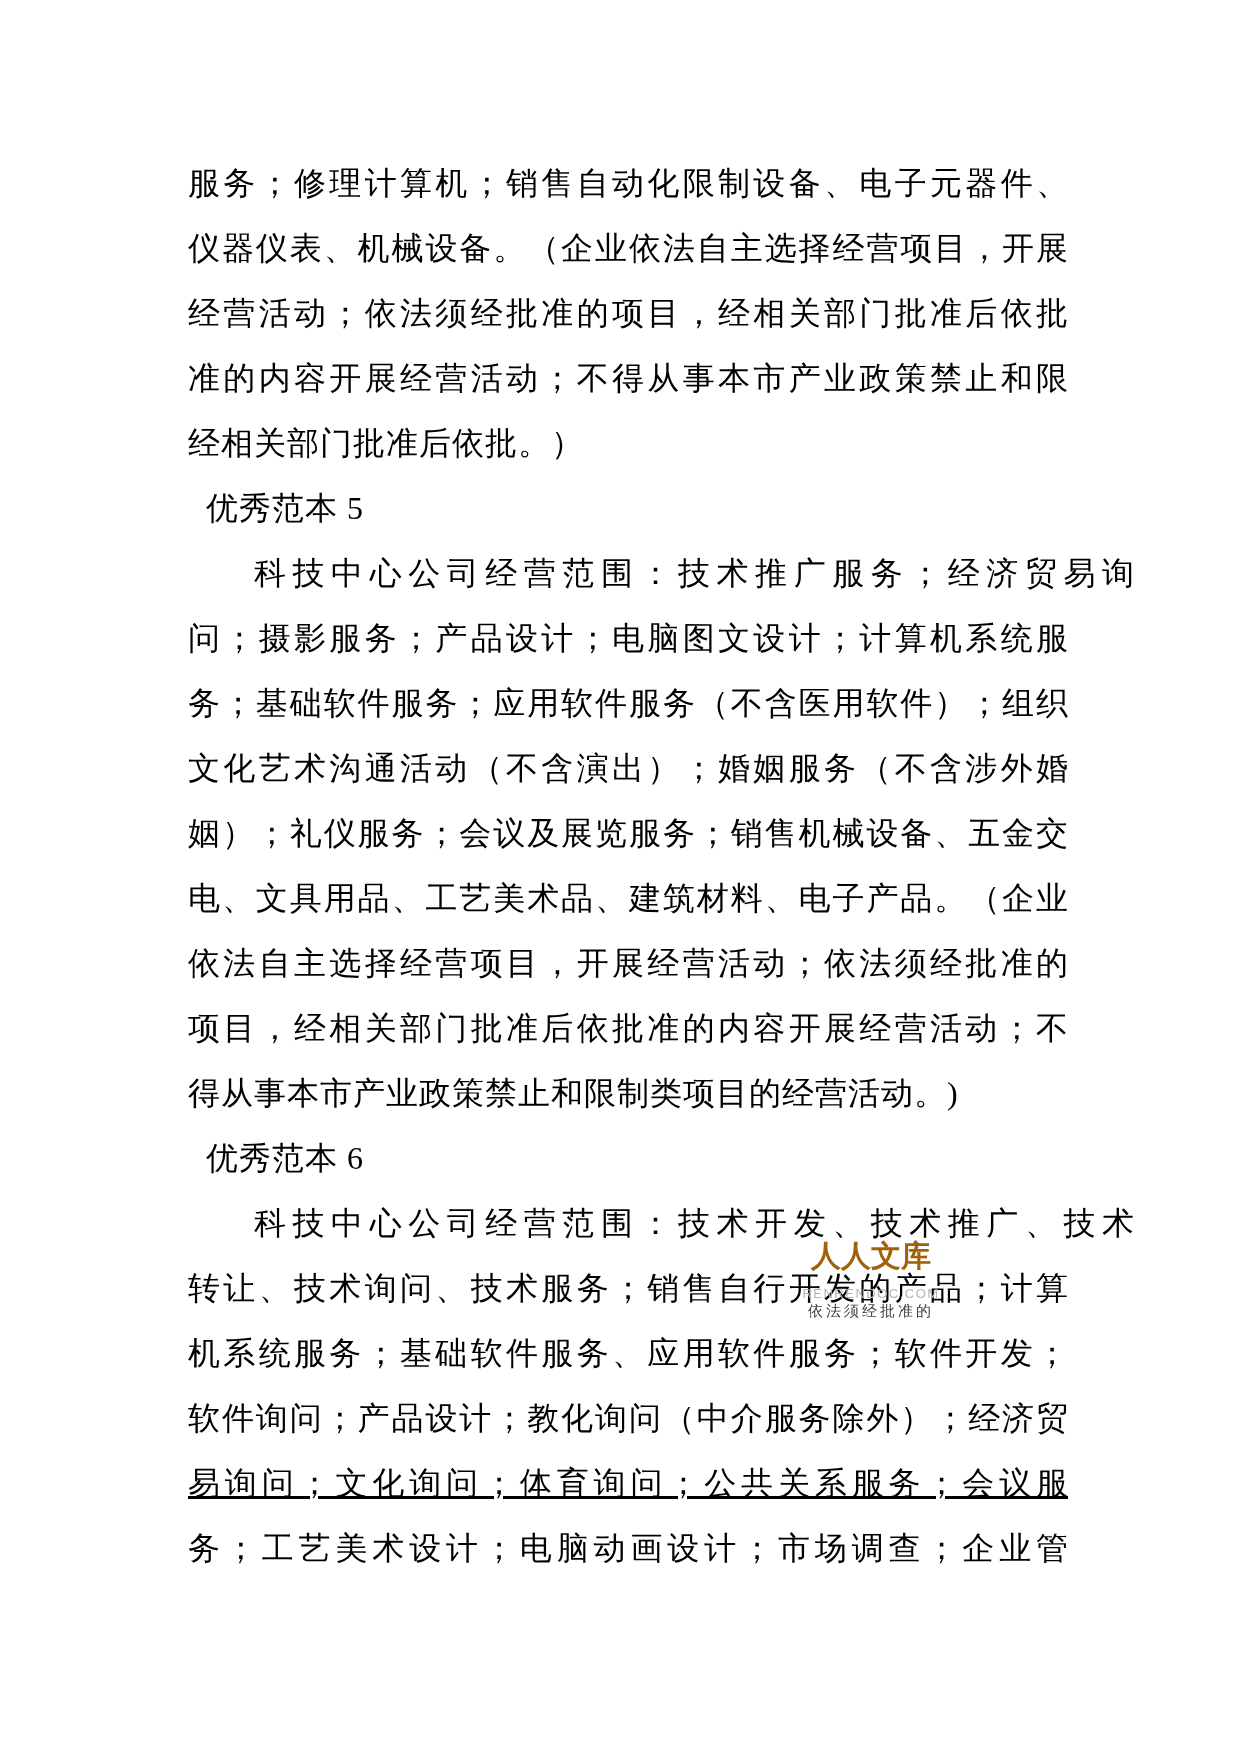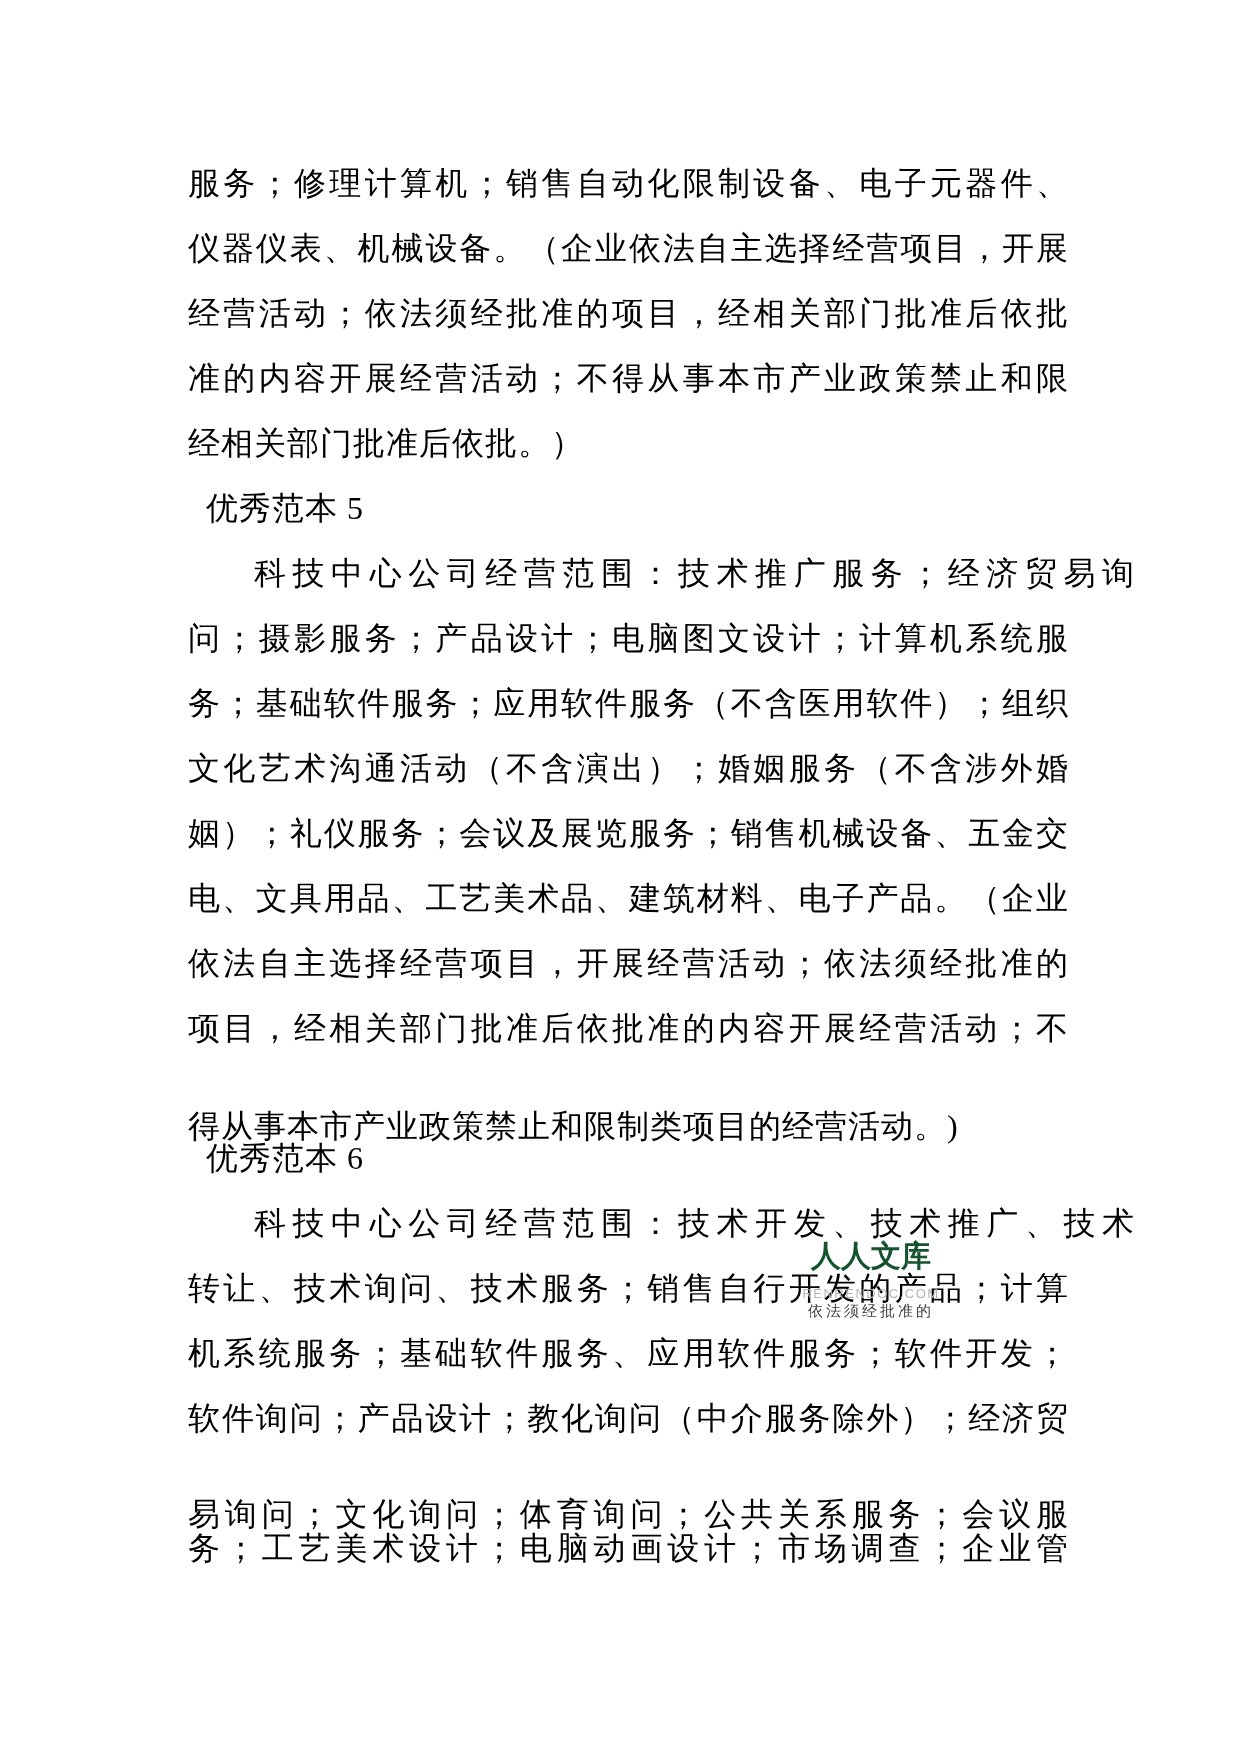--- a/index.html
+++ b/index.html
@@ -79,28 +79,28 @@
       <div class="doc-line" style="top: 424px;">经相关部门批准后依批。）</div>
       <div class="doc-line indent-heading" style="top: 489px;">优秀范本 5</div>
       <div class="doc-line justify indent-para" style="top: 554px;">科技中心公司经营范围：技术推广服务；经济贸易询</div>
       <div class="doc-line justify" style="top: 619px;">问；摄影服务；产品设计；电脑图文设计；计算机系统服</div>
       <div class="doc-line justify" style="top: 684px;">务；基础软件服务；应用软件服务（不含医用软件）；组织</div>
       <div class="doc-line justify" style="top: 749px;">文化艺术沟通活动（不含演出）；婚姻服务（不含涉外婚</div>
       <div class="doc-line justify" style="top: 814px;">姻）；礼仪服务；会议及展览服务；销售机械设备、五金交</div>
       <div class="doc-line justify" style="top: 879px;">电、文具用品、工艺美术品、建筑材料、电子产品。（企业</div>
       <div class="doc-line justify" style="top: 944px;">依法自主选择经营项目，开展经营活动；依法须经批准的</div>
       <div class="doc-line justify" style="top: 1009px;">项目，经相关部门批准后依批准的内容开展经营活动；不</div>
-      <div class="doc-line" style="top: 1074px; margin-top: 33px;">得从事本市产业政策禁止和限制类项目的经营活动。)</div>
+      <div class="doc-line" style="top: 1074px;">得从事本市产业政策禁止和限制类项目的经营活动。)</div>
       <div class="doc-line indent-heading" style="top: 1139px;">优秀范本 6</div>
       <div class="doc-line justify indent-para" style="top: 1204px;">科技中心公司经营范围：技术开发、技术推广、技术</div>
       <div class="doc-line justify" style="top: 1269px;">转让、技术询问、技术服务；销售自行开发的产品；计算</div>
       <div class="doc-line justify" style="top: 1334px;">机系统服务；基础软件服务、应用软件服务；软件开发；</div>
       <div class="doc-line justify" style="top: 1399px;">软件询问；产品设计；教化询问（中介服务除外）；经济贸</div>
-      <div class="doc-line justify" style="top: 1495px;">易询问；文化询问；体育询问；公共关系服务；会议服</div>
+      <div class="doc-line justify" style="top: 1464px; text-decoration: underline;">易询问；文化询问；体育询问；公共关系服务；会议服</div>
       <div class="doc-line justify" style="top: 1529px;">务；工艺美术设计；电脑动画设计；市场调查；企业管</div>
     </div>
 
   <div class="watermark">
-    <div class="wm-title" style="color: #14532d;">人人文库</div>
+    <div class="wm-title" style="color: #a16207;">人人文库</div>
     <div class="wm-domain" style="color: rgb(181, 181, 181);">RENRENDOC.COM</div>
     <div class="wm-tagline" style="color: rgb(61, 61, 61);">依法须经批准的</div>
   </div>
 </div>
 
 </body></html>

